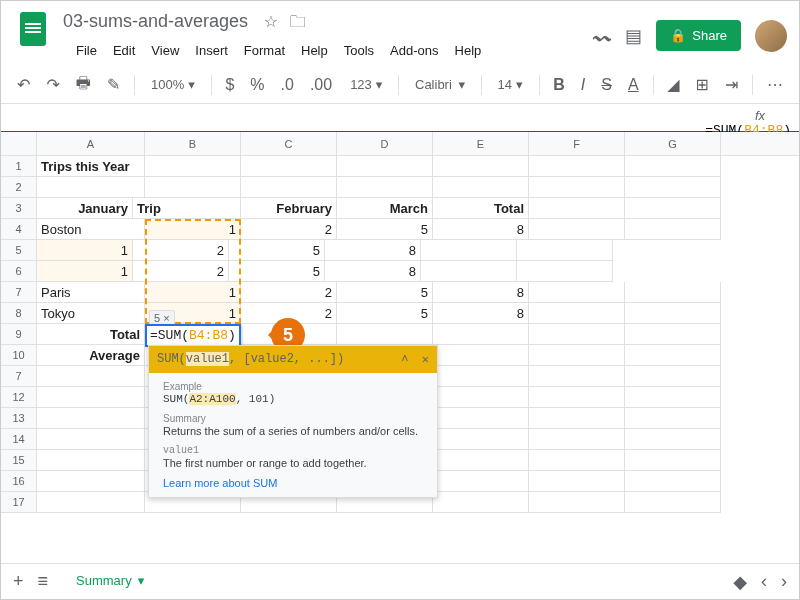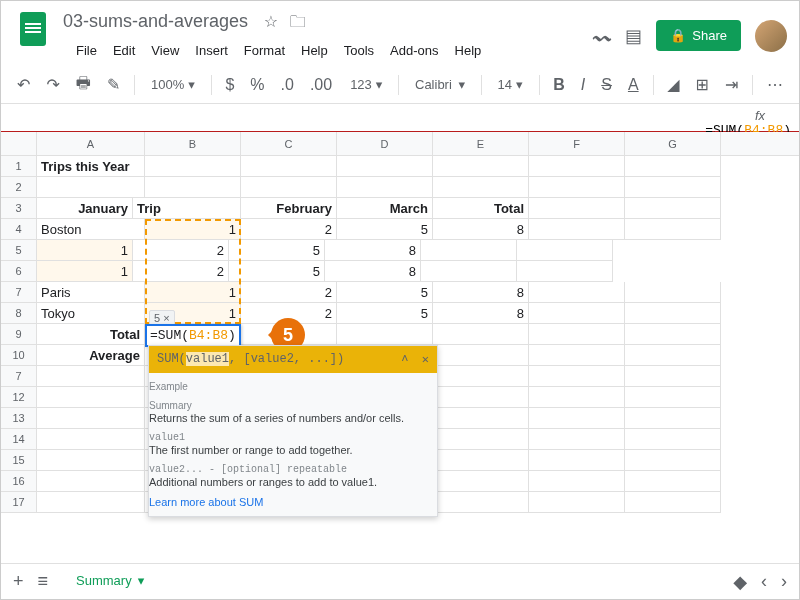--- a/index.html
+++ b/index.html
@@ -44,21 +44,21 @@
 .bold { font-weight: bold; }
 .right { text-align: right; }
 .marching { background: rgba(255, 200, 100, 0.12); }
 .marchbox { position: absolute; border: 2px dashed #f29900; pointer-events: none; }
 .editcell { position: absolute; border: 2px solid #1a73e8; background: #fff; font-family: 'Courier New', monospace; font-size: 13px; padding: 0 3px; line-height: 19px; box-shadow: 1px 1px 3px rgba(0,0,0,0.2); }
 .hint-chip { position: absolute; background: #f1f3f4; border: 1px solid #dadce0; font-size: 11px; padding: 1px 4px; color: #5f6368; border-radius: 2px; }
 .callout { position: absolute; width: 34px; height: 34px; background: #e8710a; border-radius: 50%; color: #fff; font-size: 18px; font-weight: bold; display: flex; align-items: center; justify-content: center; }
 .callout::before { content: ''; position: absolute; left: -10px; top: 10px; border: 7px solid transparent; border-right-color: #e8710a; }
 .tooltip { position: absolute; background: #f8f9fa; border: 1px solid #dadce0; box-shadow: 0 2px 6px rgba(0,0,0,0.2); width: 290px; font-size: 11px; color: #5f6368; }
 .tt-head { background: #eab308; padding: 6px 8px; font-family: 'Courier New', monospace; font-size: 12px; display: flex; justify-content: space-between; }
-.tt-body { padding: 8px 0; }
+.tt-body { padding: 8px 14px; }
 .tt-sec { margin-bottom: 8px; }
 .tt-label { color: #80868b; font-size: 10px; }
 .tt-text { color: #3c4043; font-size: 11px; margin-top: 1px; }
 .tt-code { font-family: 'Courier New', monospace; }
 .tt-link { color: #1a73e8; font-size: 11px; }
 .footer { position: absolute; bottom: 0; left: 0; right: 0; height: 36px; border-top: 1px solid #e0e0e0; display: flex; align-items: center; padding: 0 12px; background: #fff; gap: 14px; }
 .sheet-tab { padding: 6px 14px; font-size: 13px; color: #0f9d58; font-weight: 500; border-bottom: 2px solid transparent; display: flex; gap: 6px; align-items: center; }
 .ft-icon { color: #5f6368; font-size: 18px; cursor: pointer; }
 .ft-right { margin-left: auto; display: flex; gap: 14px; }
 .hl { background: #fce8b2; }
@@ -338,33 +338,30 @@
     <div class="tt-head">
       <span><span>SUM(</span><span class="hl">value1</span><span>, [value2, ...])</span></span>
       <span>
         <span>˄</span>
         <span style="margin-left:6px">✕</span>
       </span>
     </div>
     <div class="tt-body">
       <div class="tt-sec">
           <div class="tt-label">Example</div>
+          <div class="tt-text tt-code"><span>SUM(</span><span class="hl">A2:A100</span><span>, 101)</span></div>
         </div>
       <div class="tt-sec">
           <div class="tt-label">Summary</div>
           <div class="tt-text">Returns the sum of a series of numbers and/or cells.</div>
         </div>
       <div class="tt-sec">
           <div class="tt-label tt-code">value1</div>
           <div class="tt-text">The first number or range to add together.</div>
         </div>
-      <div class="tt-sec">
-          <div class="tt-label tt-code">value2... - [optional] repeatable</div>
-          <div class="tt-text">Additional numbers or ranges to add to value1.</div>
-        </div>
       <div class="tt-link">Learn more about SUM</div>
     </div>
   </div>
 </div>
 
 <div class="footer">
   <span class="ft-icon">+</span>
   <span class="ft-icon">≡</span>
   <div class="sheet-tab">
     <span>Summary</span>

